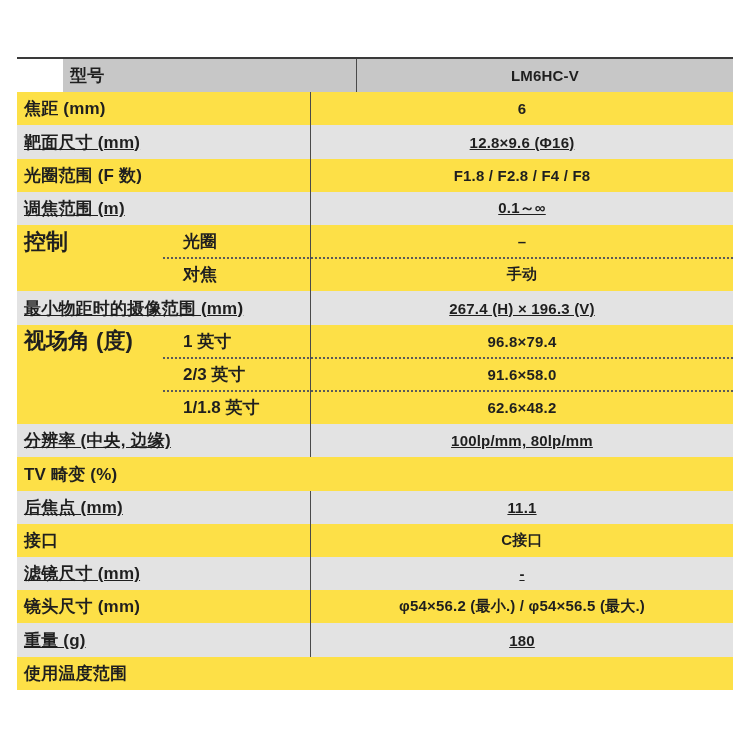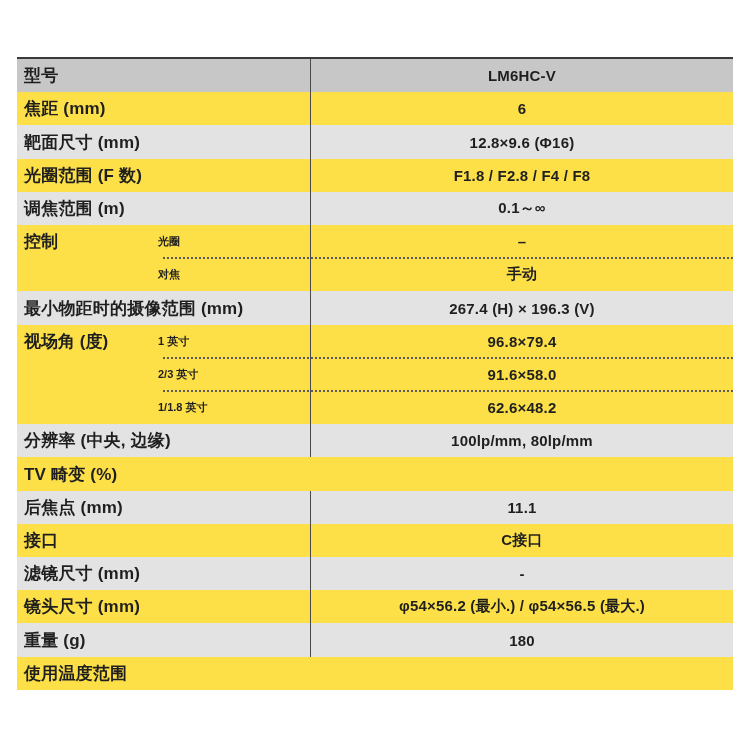--- a/index.html
+++ b/index.html
@@ -19,47 +19,47 @@
     border-top:2px solid #3a3a3a;
     display:flex;
     flex-direction:column;
   }
   .row{
     flex:1;
     display:flex;
     position:relative;
     align-items:stretch;
   }
-  .row.bg-header{background:var(--header-bg);}
-  .row.bg-gray{background:var(--stripe-bg);}
+  .row.bg-header{background:var(--header-bg);margin-left:46px;}
+  .row.bg-gray{background:var(--stripe-bg);text-decoration:underline;}
   .row.bg-white{background:#fde047;}
   .label-cell{
     width:293px;
     position:relative;
     display:flex;
     align-items:center;
   }
   .label-text{
     padding-left:7px;
     font-size:17px;
     font-weight:700;
     letter-spacing:0.2px;
     white-space:nowrap;
   }
   .group-text{
     position:absolute;
     left:7px;
+    font-size:22px;
+    font-weight:700;
+    white-space:nowrap;
+  }
+  .sub-text{
+    position:absolute;
+    left:166px;
     font-size:17px;
-    font-weight:700;
-    white-space:nowrap;
-  }
-  .sub-text{
-    position:absolute;
-    left:141px;
-    font-size:11px;
     font-weight:700;
     white-space:nowrap;
   }
   .value-cell{
     flex:1;
     border-left:1px solid var(--divider);
     display:flex;
     align-items:center;
     justify-content:center;
     font-size:15px;

